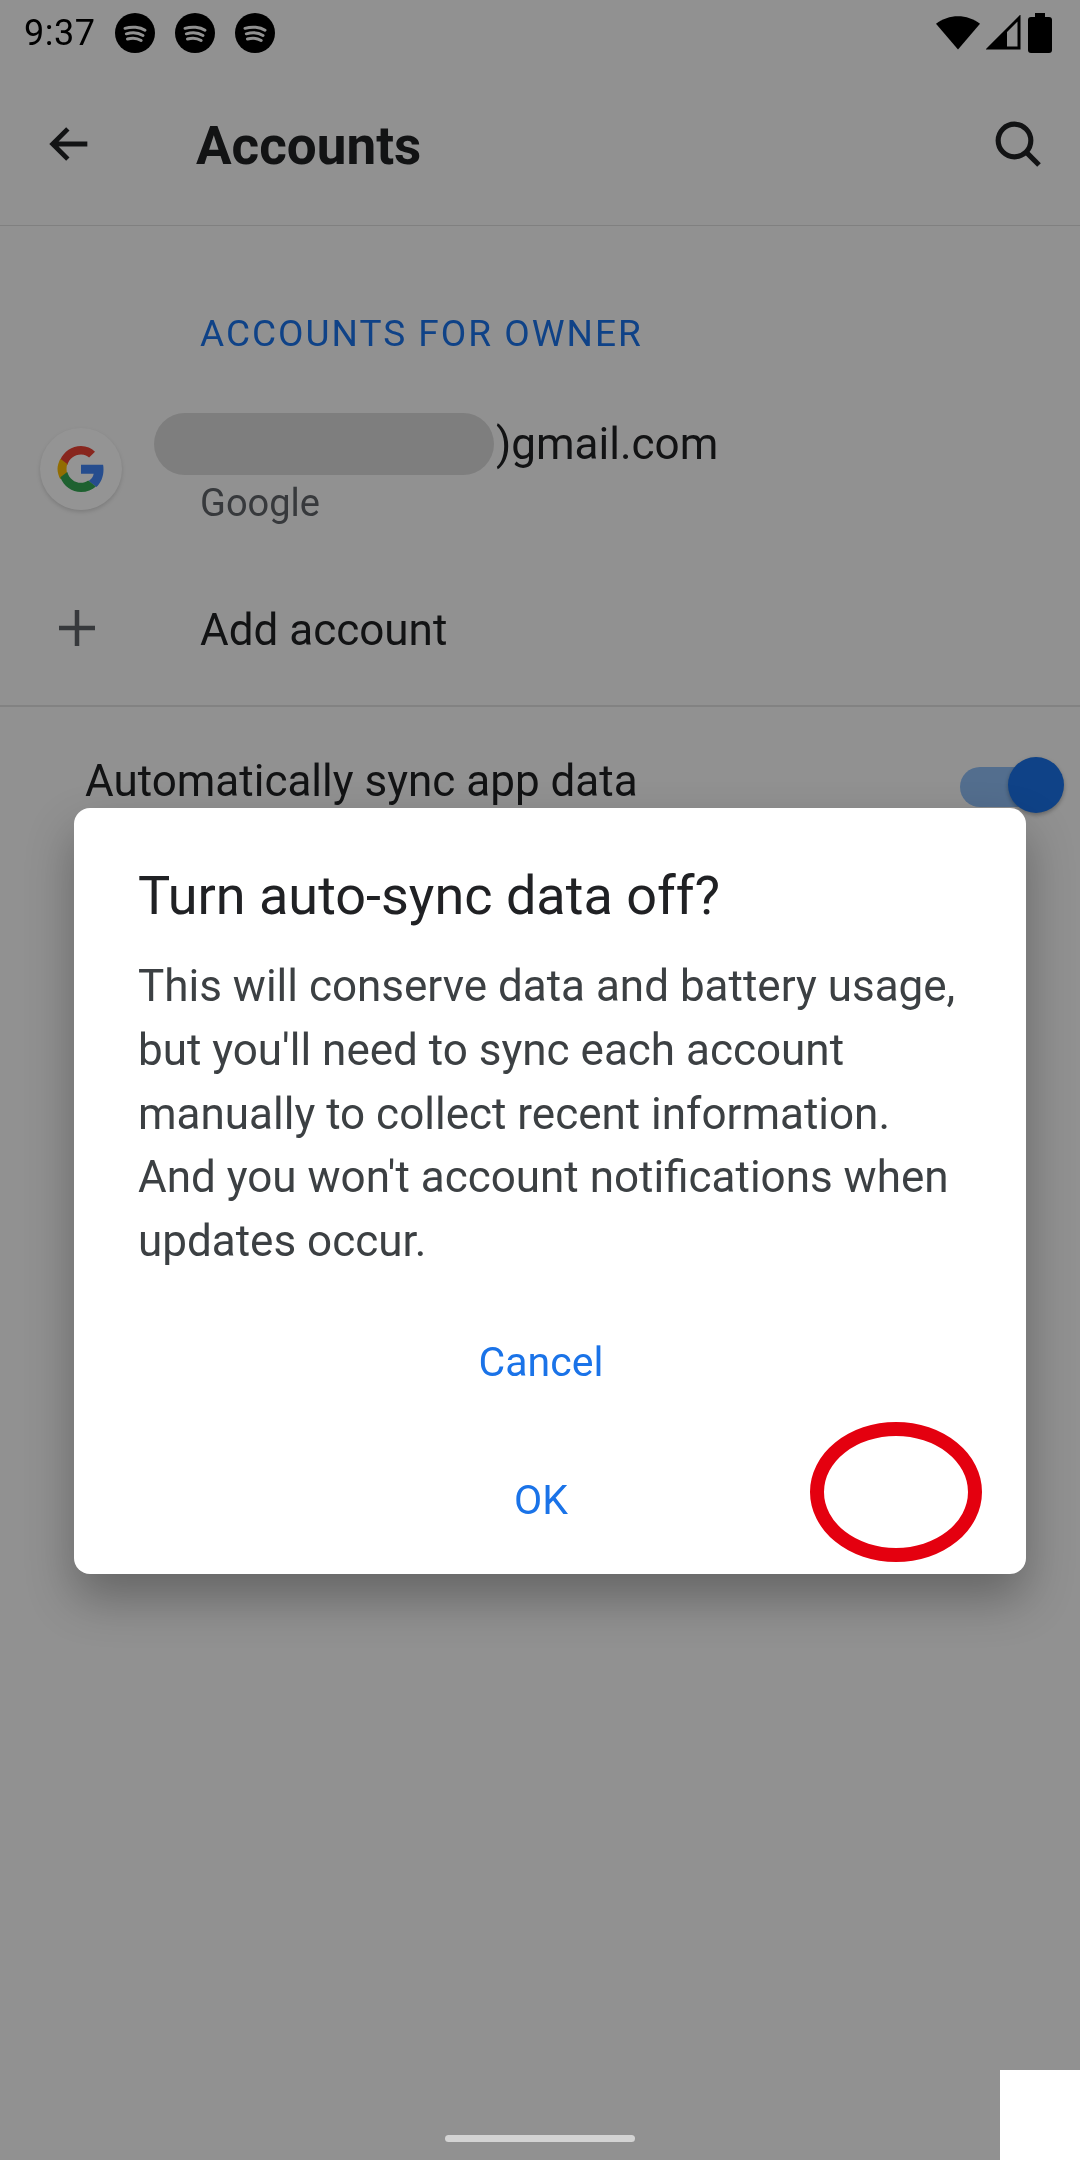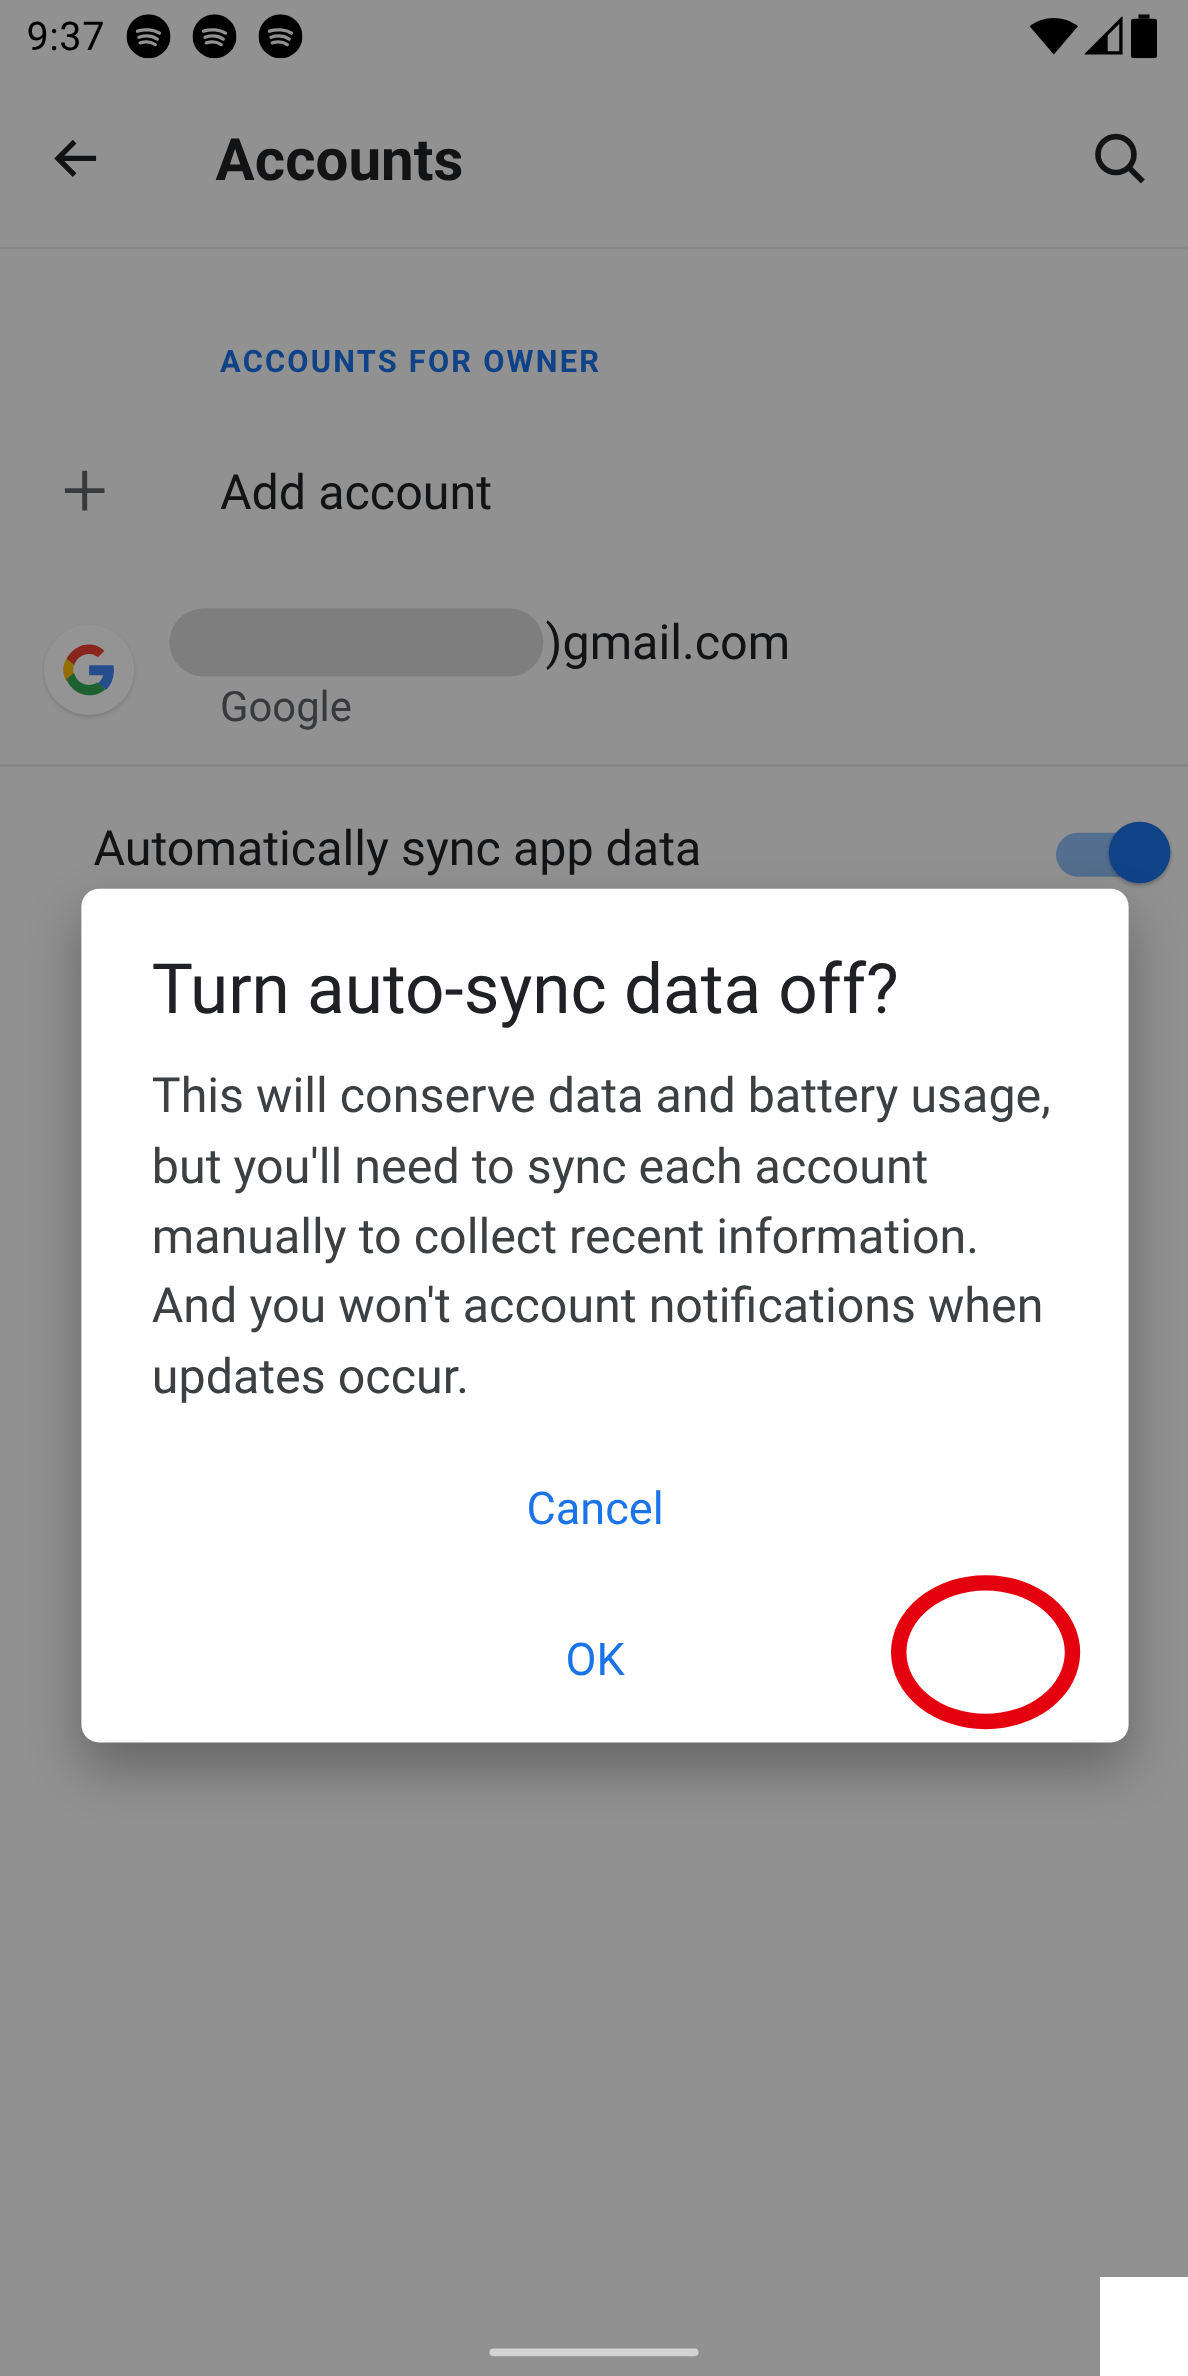--- a/index.html
+++ b/index.html
@@ -63,23 +63,23 @@
     .app-title {
       font-size: 53px;
       color: #202124;
       font-weight: 700;
       margin-left: 100px;
       flex: 1;
     }
 
     
     .section-header {
-      font-size: 28px;
+      font-size: 37px;
       color: #1a73e8;
-      font-weight: 700;
+      font-weight: 400;
       letter-spacing: 2px;
       padding: 86px 0 28px 200px;
     }
 
     
     .list-item {
       display: flex;
       align-items: center;
       padding: 30px 30px 30px 40px;
     }
@@ -185,21 +185,21 @@
       position:absolute;
       left: 74px;
       right: 54px;
       top: 808px;
       background: #fff;
       border-radius: 16px;
       box-shadow: 0 24px 48px rgba(0,0,0,0.3);
       padding: 56px 64px 40px 64px;
     }
     .dialog-title {
-      font-size: 63px;
+      font-size: 54px;
       color: #202124;
       font-weight: 400;
       margin-bottom: 28px;
     }
     .dialog-body {
       font-size: 44px;
       color: #3c4043;
       line-height: 1.45;
     }
     .dialog-actions {
@@ -312,51 +312,51 @@
     <span>
       <svg width="56" height="56" viewBox="0 0 24 24" fill="none" stroke="#202124" stroke-width="2.2">
           <circle cx="10.5" cy="10.5" r="7"></circle>
           <path d="M21 21l-5.5-5.5"></path>
         </svg>
     </span>
   </div>
 
   <div class="section-header">ACCOUNTS FOR OWNER</div>
 
-  <div class="list-item" style="padding-top:46px;padding-bottom:46px;">
-    <div class="add-icon-wrap">
-      <span>
-        <svg width="54" height="54" viewBox="0 0 24 24" stroke="#5f6368" stroke-width="2" fill="none">
-            <path d="M12 4v16M4 12h16"></path>
-          </svg>
-      </span>
-    </div>
-    <div class="list-primary">Add account</div>
-  </div>
-
   <div class="list-item">
     <div class="list-icon-wrap">
       <div class="google-badge">
         <svg width="48" height="48" viewBox="0 0 48 48">
           <path fill="#EA4335" d="M24 9.5c3.9 0 6.6 1.7 8.1 3.1l5.9-5.9C34.4 3.3 29.7 1 24 1 14.8 1 6.9 6.6 3.3 14.7l7 5.4C12 14 17.5 9.5 24 9.5z"></path>
           <path fill="#4285F4" d="M46.5 24.5c0-1.6-.1-3.2-.4-4.7H24v9h12.7c-.6 3-2.4 5.6-5 7.3l7.7 6C43.9 37.8 46.5 31.7 46.5 24.5z"></path>
           <path fill="#FBBC05" d="M10.3 28.9c-.5-1.5-.8-3.1-.8-4.9s.3-3.4.8-4.9l-7-5.4C1.6 17.3.5 20.5.5 24s1.1 6.7 2.8 10.3l7-5.4z"></path>
           <path fill="#34A853" d="M24 47c6.1 0 11.2-2 14.9-5.5l-7.7-6c-2.1 1.4-4.9 2.3-7.2 2.3-6.5 0-12-4.5-13.7-10.9l-7 5.4C6.9 41.4 14.8 47 24 47z"></path>
         </svg>
       </div>
     </div>
     <div class="list-text">
       <div class="email-line">
         <div class="email-redact"></div>
         <span class="list-primary">)gmail.com</span>
       </div>
       <div class="list-secondary">Google</div>
     </div>
   </div>
 
+  <div class="list-item" style="padding-top:46px;padding-bottom:46px;">
+    <div class="add-icon-wrap">
+      <span>
+        <svg width="54" height="54" viewBox="0 0 24 24" stroke="#5f6368" stroke-width="2" fill="none">
+            <path d="M12 4v16M4 12h16"></path>
+          </svg>
+      </span>
+    </div>
+    <div class="list-primary">Add account</div>
+  </div>
+
   <div class="divider"></div>
 
   <div class="auto-sync-row">
     <div class="label">Automatically sync app data</div>
     <div class="switch">
       <div class="switch-track"></div>
       <div class="switch-thumb"></div>
     </div>
   </div>
 

